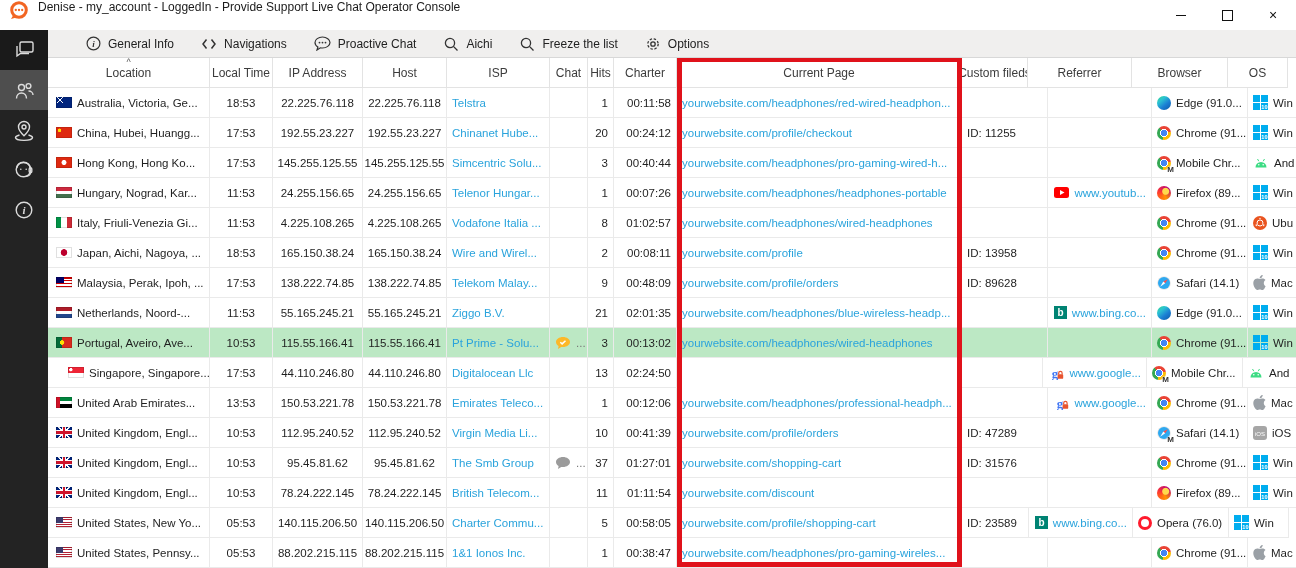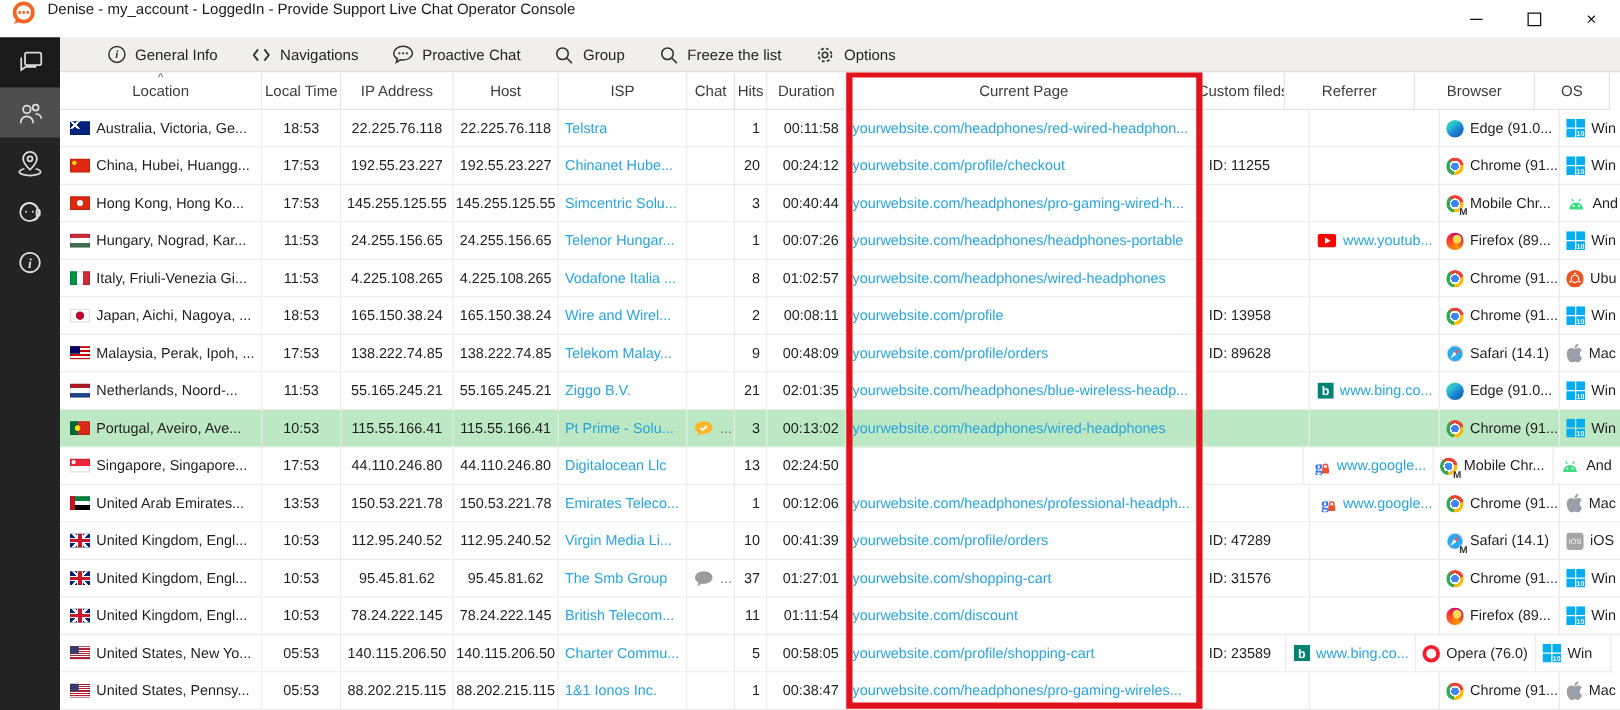--- a/index.html
+++ b/index.html
@@ -167,21 +167,21 @@
             </span>
             <span>Proactive Chat</span>
           </button>
           <button class="tool">
             <span class="iconwrap">
               <svg width="16" height="16" viewBox="0 0 16 16" fill="none" stroke="#333" stroke-width="1.3">
                 <circle cx="7" cy="7" r="4.6"></circle>
                 <line x1="10.4" y1="10.4" x2="14.5" y2="14.5"></line>
               </svg>
             </span>
-            <span>Group</span>
+            <span>Aichi</span>
           </button>
           <button class="tool">
             <span class="iconwrap">
               <svg width="16" height="16" viewBox="0 0 16 16" fill="none" stroke="#333" stroke-width="1.3">
                 <circle cx="7" cy="7" r="4.6"></circle>
                 <line x1="10.4" y1="10.4" x2="14.5" y2="14.5"></line>
               </svg>
             </span>
             <span>Freeze the list</span>
           </button>
@@ -213,21 +213,21 @@
             <div class="th" style="width: 103px;">
               <span>ISP</span>
             </div>
             <div class="th" style="width: 38px;">
               <span>Chat</span>
             </div>
             <div class="th" style="width: 26px;">
               <span>Hits</span>
             </div>
             <div class="th" style="width: 63px;">
-              <span>Duration</span>
+              <span>Charter</span>
             </div>
             <div class="th" style="width: 285px;">
               <span>Current Page</span>
             </div>
             <div class="th" style="width: 66px;">
               <span>Custom fileds</span>
             </div>
             <div class="th" style="width: 104px;">
               <span>Referrer</span>
             </div>
@@ -601,21 +601,21 @@
                     <rect x="8" y="0" width="7" height="7" fill="#00adef"></rect>
                     <rect x="0" y="8" width="7" height="7" fill="#00adef"></rect>
                     <rect x="8" y="8" width="7" height="7" fill="#00adef"></rect>
                     <text x="11.4" y="13.9" text-anchor="middle" font-size="5.6" font-weight="bold" fill="#fff" font-family="Liberation Sans,sans-serif">10</text>
                   </svg>
                 </span>
                 <span>Win</span>
               </div>
             </div>
             <div class="tr">
-              <div class="td al" style="width: 162px; padding-left: 8px;">
+              <div class="td al" style="width: 162px; padding-left: 20px;">
                 <span class="flag flag-sg"></span>
                 <span>Singapore, Singapore...</span>
               </div>
               <div class="td ac" style="width: 63px;">17:53</div>
               <div class="td ac" style="width: 90px;">44.110.246.80</div>
               <div class="td ac" style="width: 84px;">44.110.246.80</div>
               <div class="td al" style="width: 103px;">
                 <span class="link">Digitalocean Llc</span>
               </div>
               <div class="td al" style="width: 38px;"></div>

